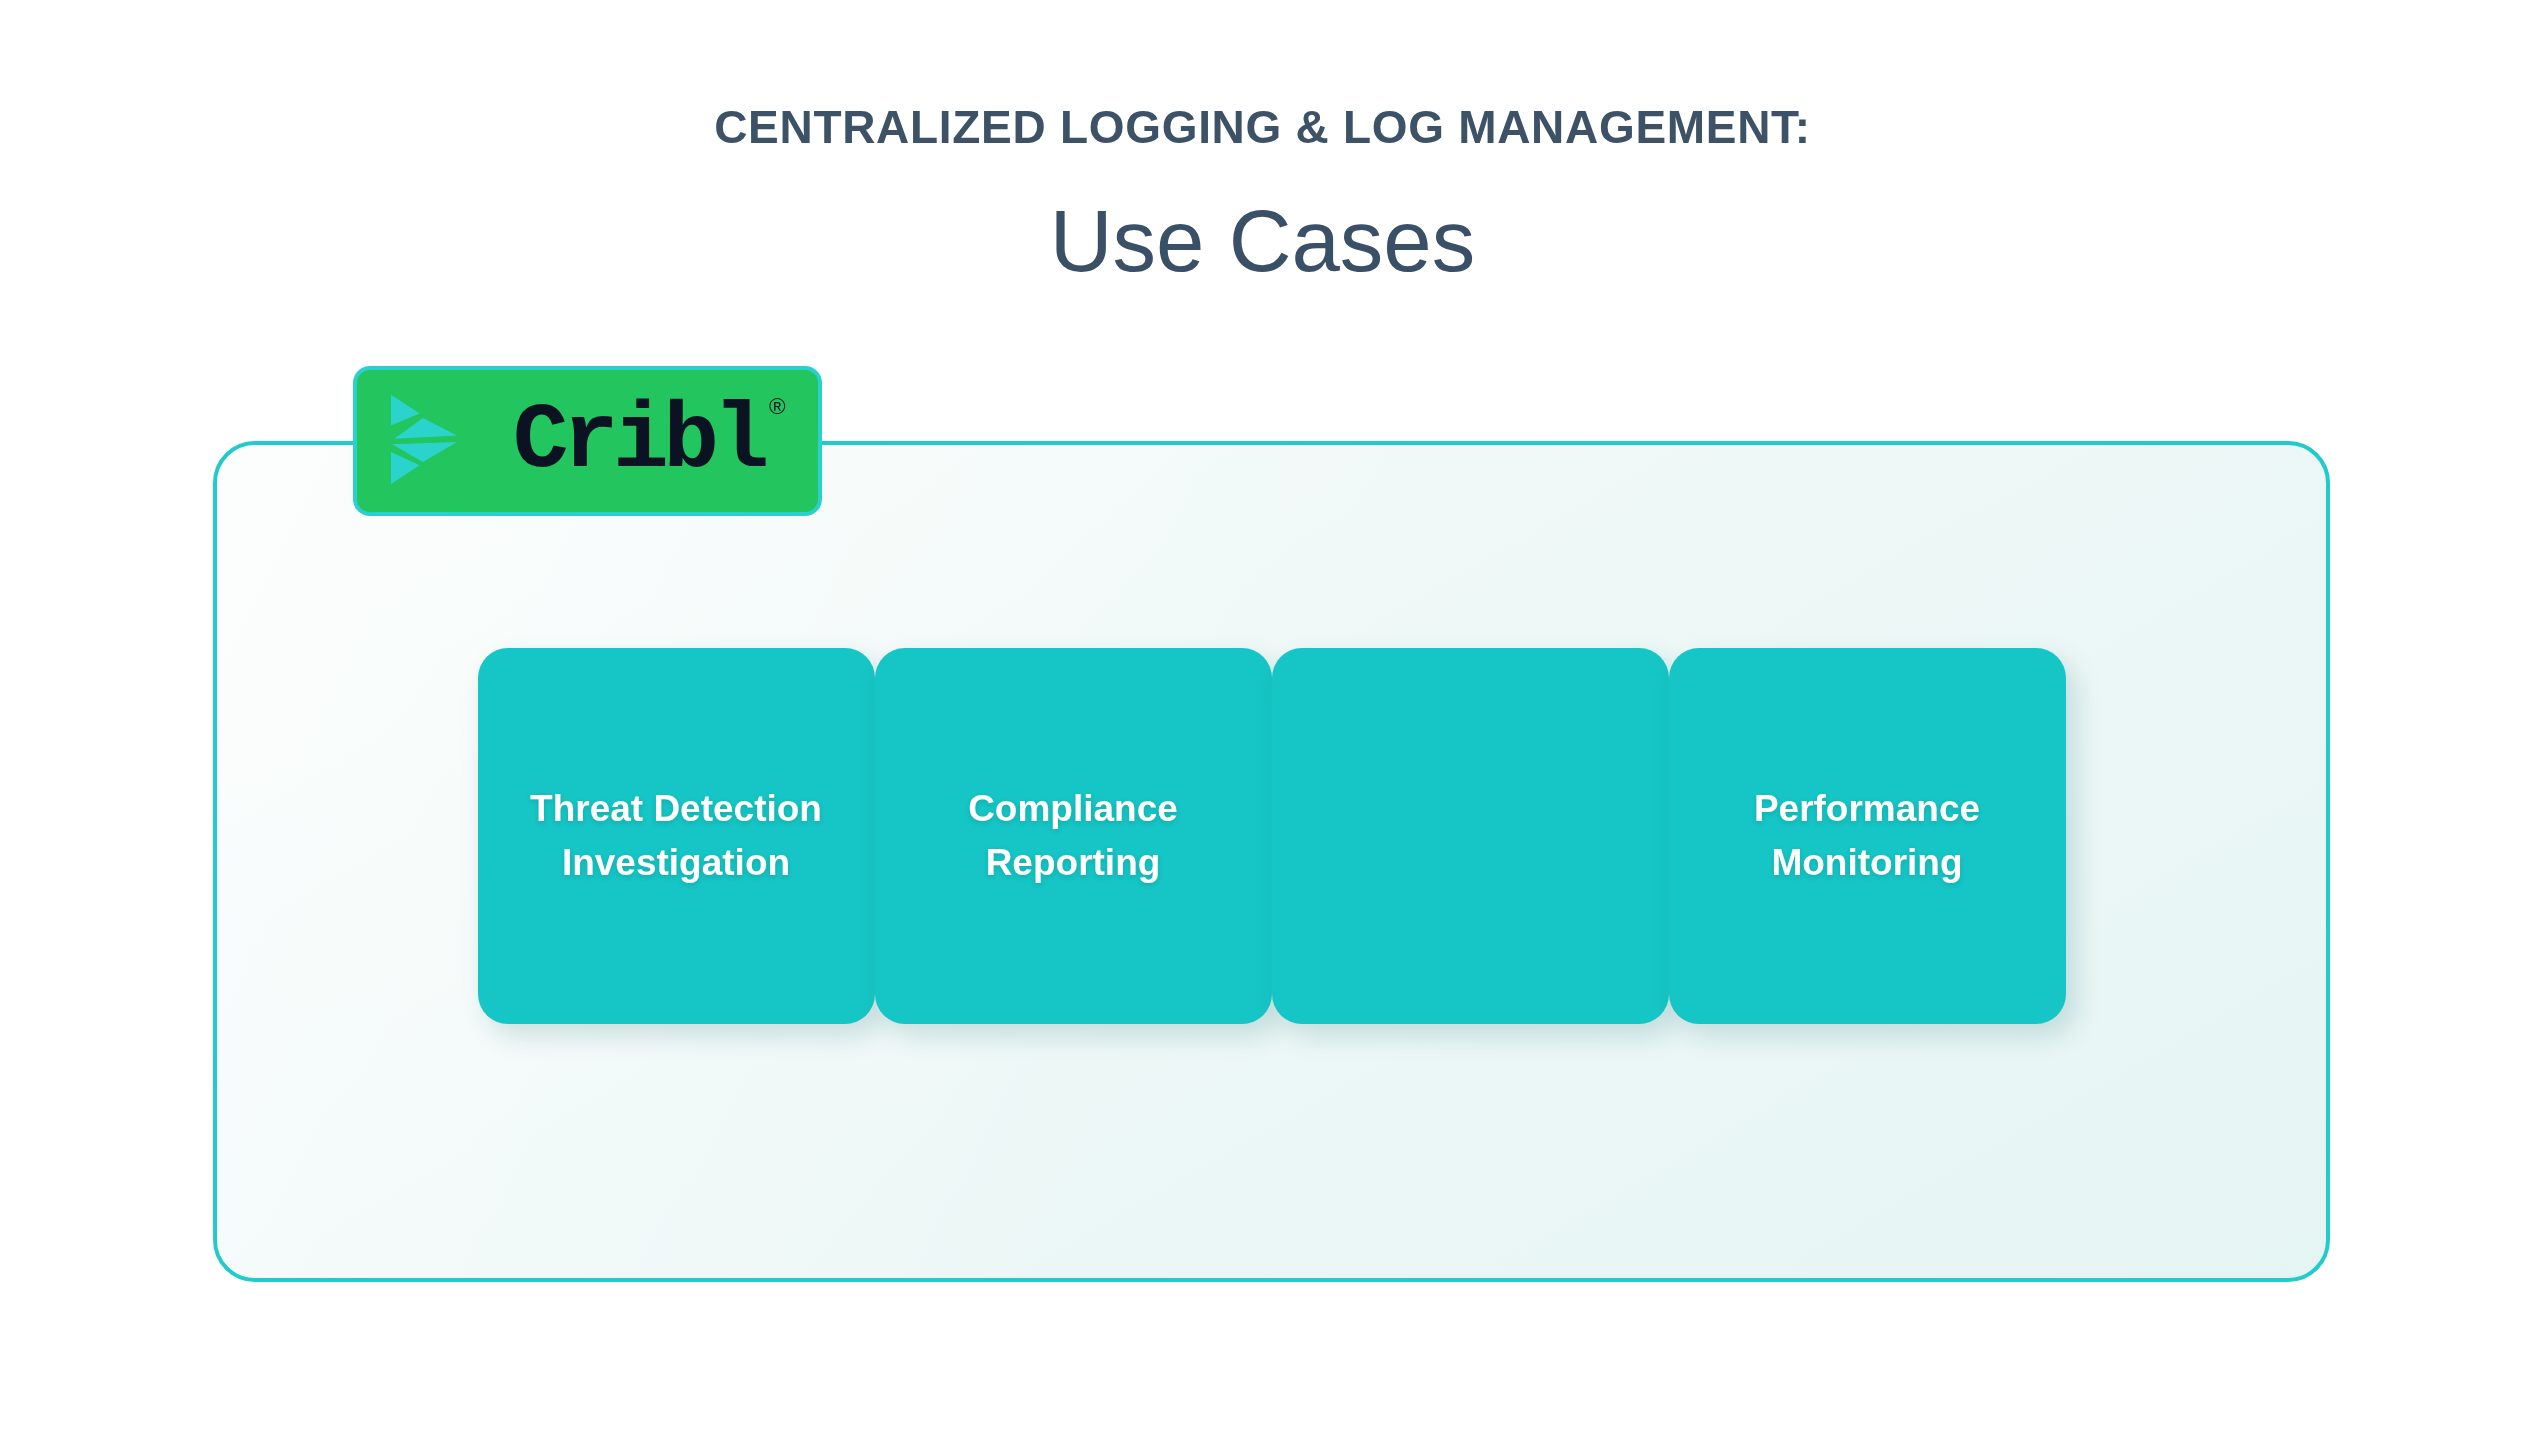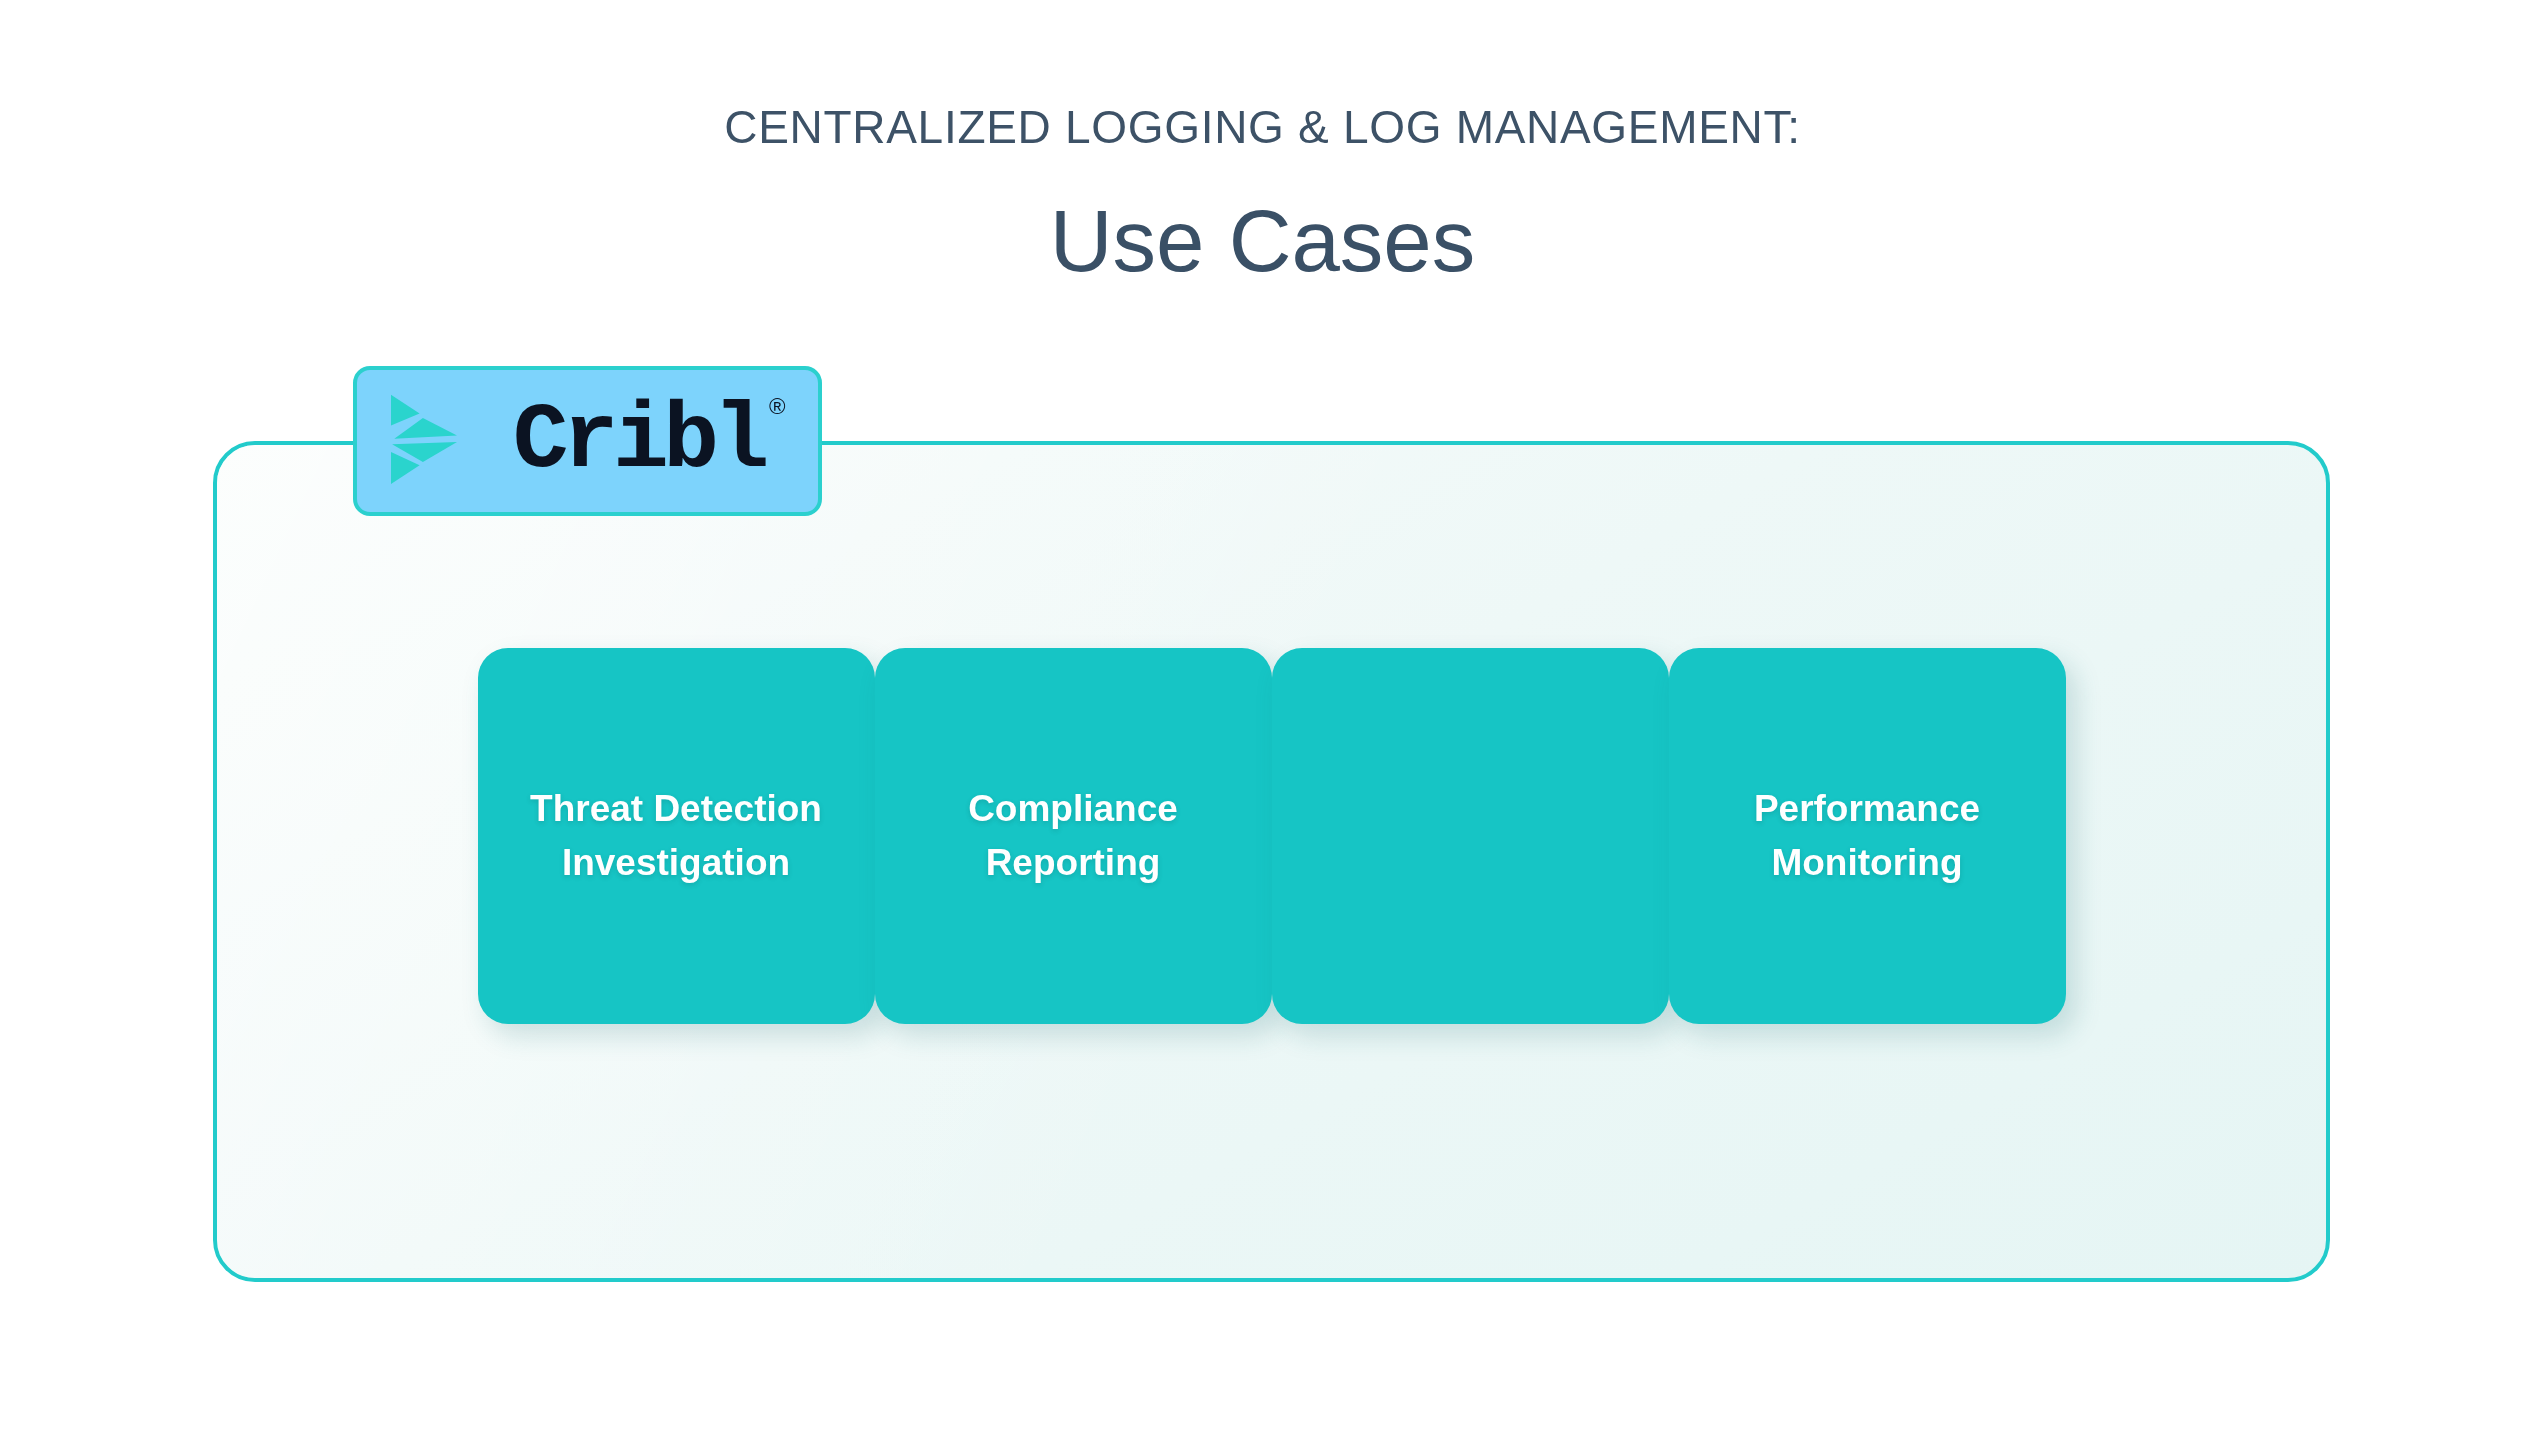--- a/index.html
+++ b/index.html
@@ -8,21 +8,21 @@
     position:relative;
     background:#ffffff;
     font-family:"Liberation Sans", sans-serif;
     overflow:hidden;
   }
 
   
   .kicker {
     position:absolute; top:104px; left:0; width:100%;
     text-align:center;
-    font-size:46px; font-weight:400; letter-spacing:0.7px;
+    font-size:46px; font-weight:700; letter-spacing:0.7px;
     color:#3D5267; line-height:1;
   }
   .big-title {
     position:absolute; top:197px; left:0; width:100%;
     text-align:center;
     font-size:87px; font-weight:400;
     color:#3A5066; line-height:1;
   }
 
   
@@ -36,21 +36,21 @@
   .panel-sheen {
     position:absolute; inset:0; border-radius:38px;
     background:linear-gradient(115deg, rgba(255,255,255,0.55) 0%, rgba(255,255,255,0) 50%);
     pointer-events:none;
   }
 
   
   .badge {
     position:absolute; left:353px; top:366px;
     width:469px; height:150px;
-    background:#7dd3fc;
+    background:#22c55e;
     border:4px solid #2BD0CE;
     border-radius:17px;
     display:flex; align-items:center; justify-content:center;
     gap:22.4px;
     z-index:3;
   }
   .logo-svg { width:110px; height:110px; display:block; margin-left:-9.2px; }
   .brand {
     font-family:"Liberation Mono", monospace;
     font-weight:700;

